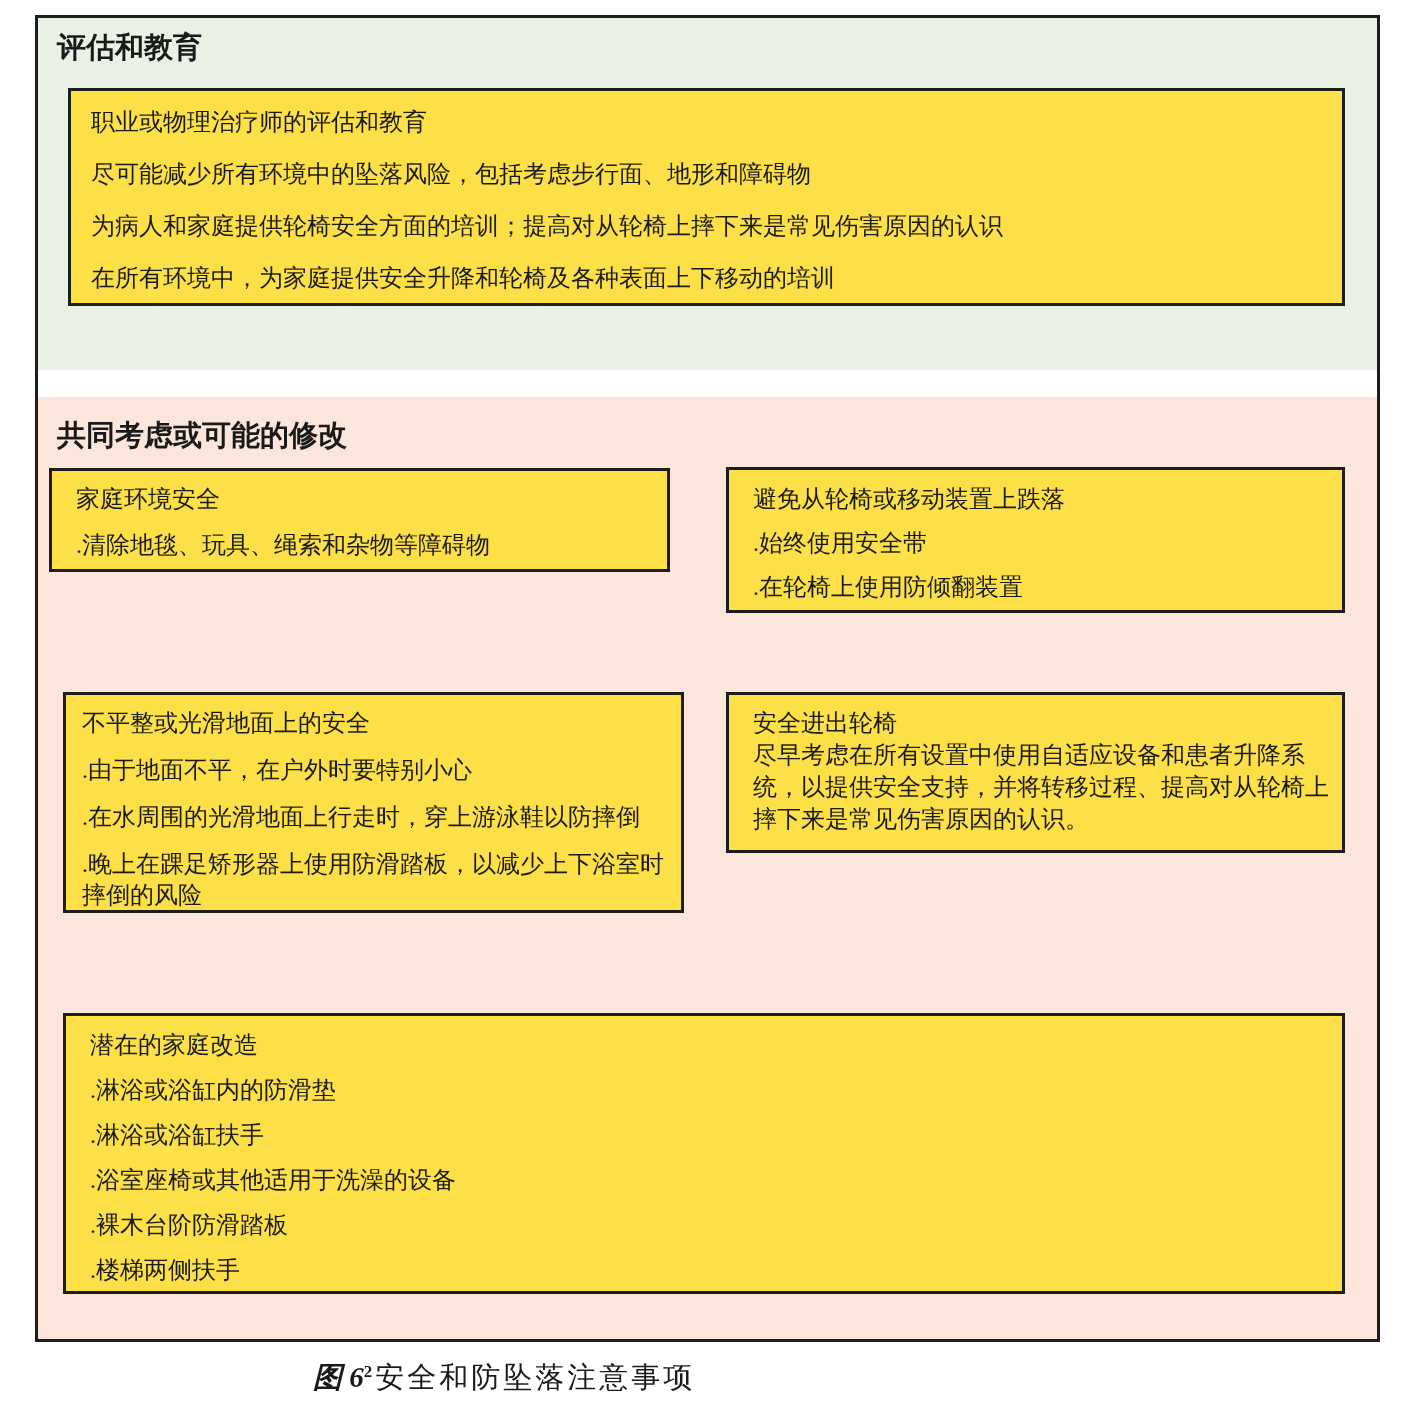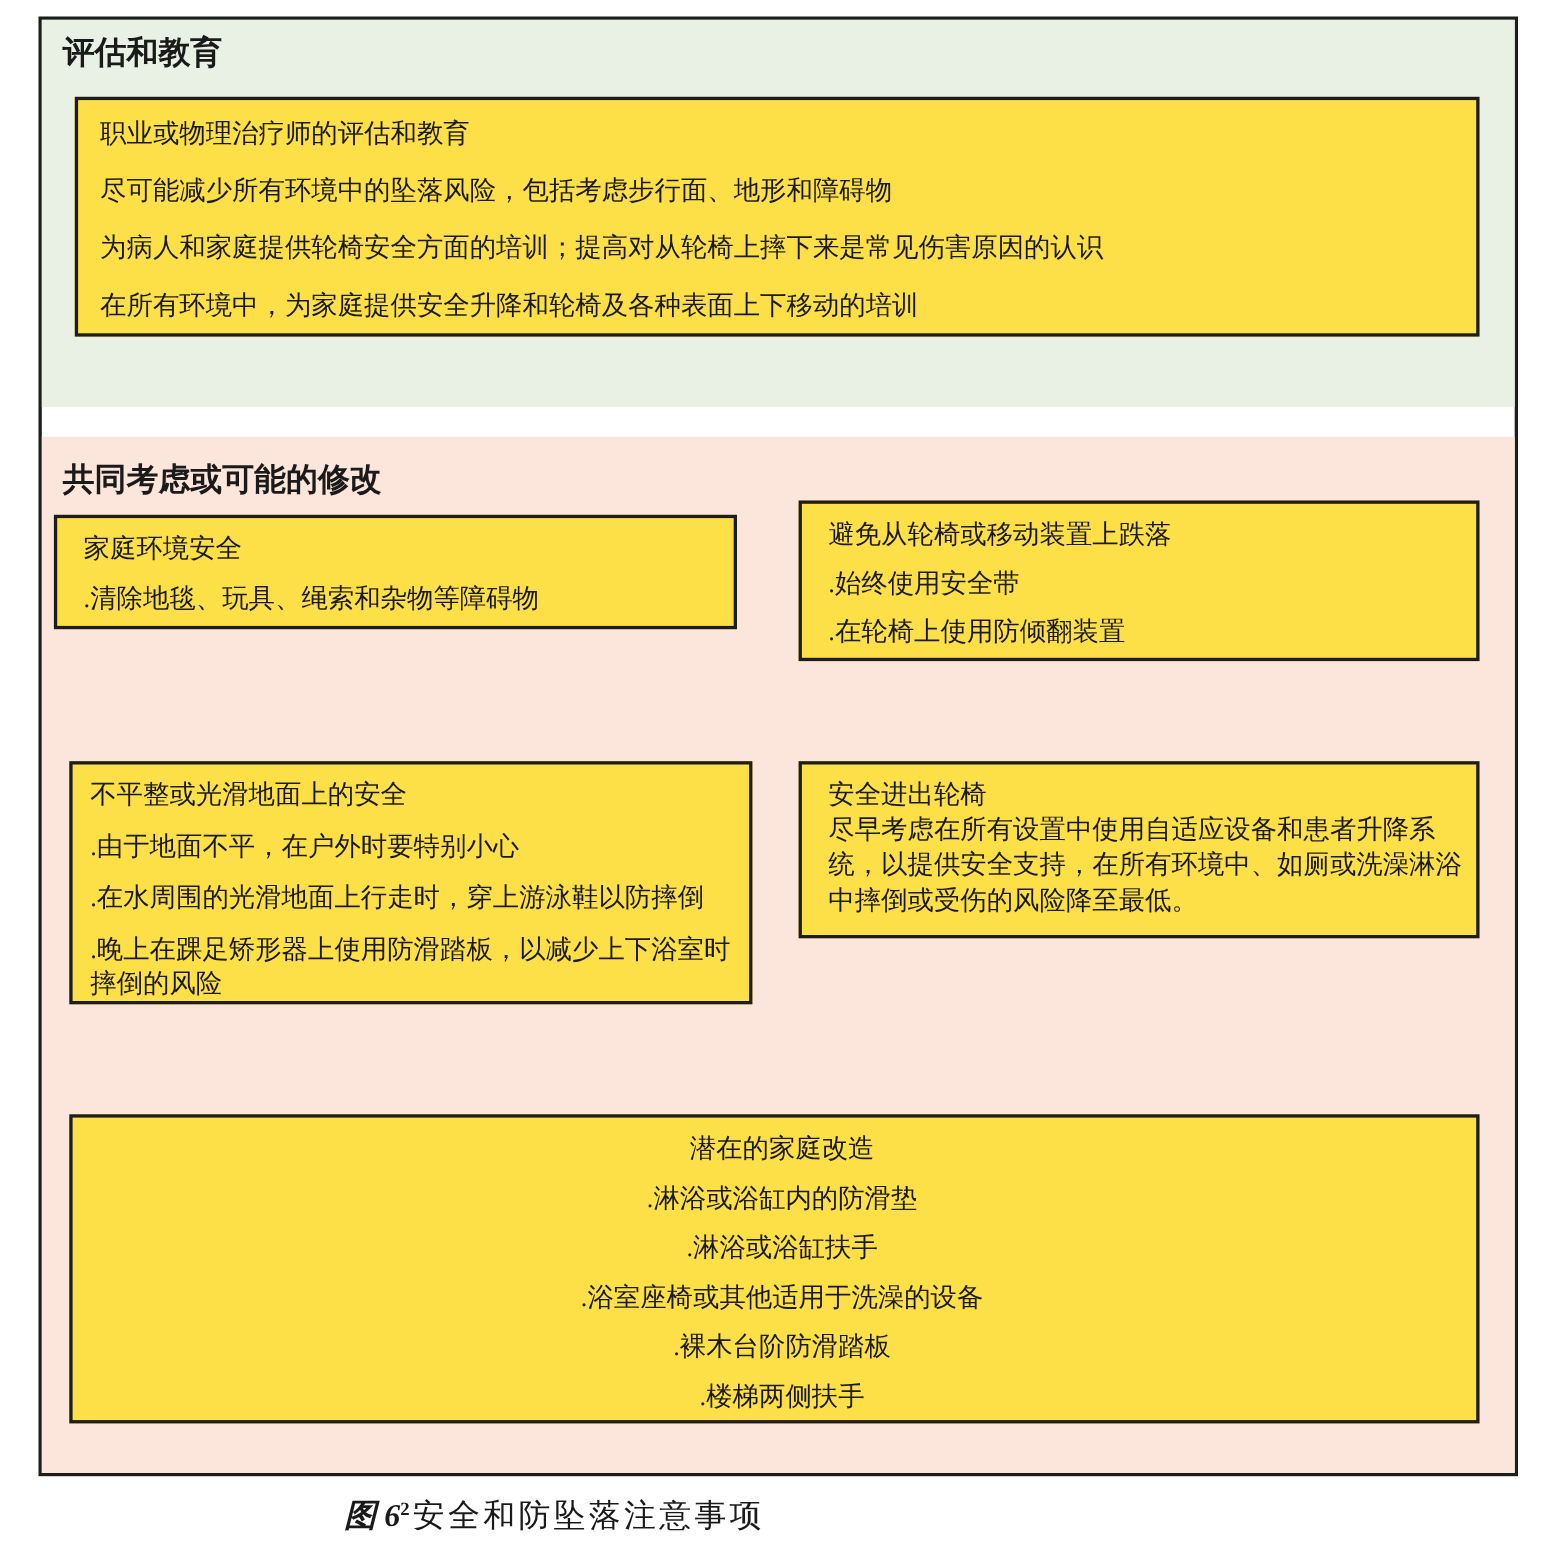--- a/index.html
+++ b/index.html
@@ -42,32 +42,32 @@
     box-sizing: border-box;
   }
   .box p { margin: 0; font-size: 24px; color: #1a1a1a; }
 
   #assessment-box { left: 68px; top: 88px; width: 1277px; height: 218px; padding: 5px 14px 0 20px; }
   #assessment-box p { line-height: 52px; white-space: nowrap; }
 
   #box-home-safety { left: 49px; top: 468px; width: 621px; height: 104px; padding: 5px 28px 0 24px; }
   #box-home-safety p { line-height: 46px; }
 
-  #box-avoid-falls { left: 726px; top: 455px; width: 619px; height: 146px; padding: 7px 10px 0 24px; }
+  #box-avoid-falls { left: 726px; top: 467px; width: 619px; height: 146px; padding: 7px 10px 0 24px; }
   #box-avoid-falls p { line-height: 44px; }
 
   #box-uneven-ground { left: 63px; top: 692px; width: 621px; height: 221px; padding: 13px 14px 0 16px; }
   #box-uneven-ground p { line-height: 31px; margin-bottom: 16px; }
 
   #box-safe-transfer { left: 726px; top: 692px; width: 619px; height: 161px; padding: 13px 8px 0 24px; }
   #box-safe-transfer p.box-title { line-height: 31px; }
   #box-safe-transfer p.box-body  { line-height: 32px; }
 
   #box-home-modifications { left: 63px; top: 1013px; width: 1282px; height: 281px; padding: 7px 10px 0 24px; }
-  #box-home-modifications p { line-height: 45px; text-align: center; }
+  #box-home-modifications p { line-height: 45px; }
 
   .caption {
     position: absolute;
     left: 313px; top: 1352px;
     font-size: 29px;
     line-height: 40px;
     white-space: nowrap;
   }
   .cap-label { font-style: italic; font-weight: bold; }
   .cap-sup   { font-size: 17px; font-weight: bold; vertical-align: 10px; }
@@ -107,21 +107,21 @@
 
   <div class="box" id="box-uneven-ground">
     <p class="box-title">不平整或光滑地面上的安全</p>
     <p class="box-item">.由于地面不平，在户外时要特别小心</p>
     <p class="box-item">.在水周围的光滑地面上行走时，穿上游泳鞋以防摔倒</p>
     <p class="box-item">.晚上在踝足矫形器上使用防滑踏板，以减少上下浴室时摔倒的风险</p>
   </div>
 
   <div class="box" id="box-safe-transfer">
     <p class="box-title">安全进出轮椅</p>
-    <p class="box-body">尽早考虑在所有设置中使用自适应设备和患者升降系统，以提供安全支持，在所有环境中、如厕或洗澡淋浴中摔倒或受伤的风险降至最低。</p>
+    <p class="box-body">尽早考虑在所有设置中使用自适应设备和患者升降系统，以提供安全支持，并将转移过程、提高对从轮椅上摔下来是常见伤害原因的认识。</p>
   </div>
 
   <div class="box" id="box-home-modifications">
     <p class="box-title">潜在的家庭改造</p>
     <p class="box-item">.淋浴或浴缸内的防滑垫</p>
     <p class="box-item">.淋浴或浴缸扶手</p>
     <p class="box-item">.浴室座椅或其他适用于洗澡的设备</p>
     <p class="box-item">.裸木台阶防滑踏板</p>
     <p class="box-item">.楼梯两侧扶手</p>
   </div>

